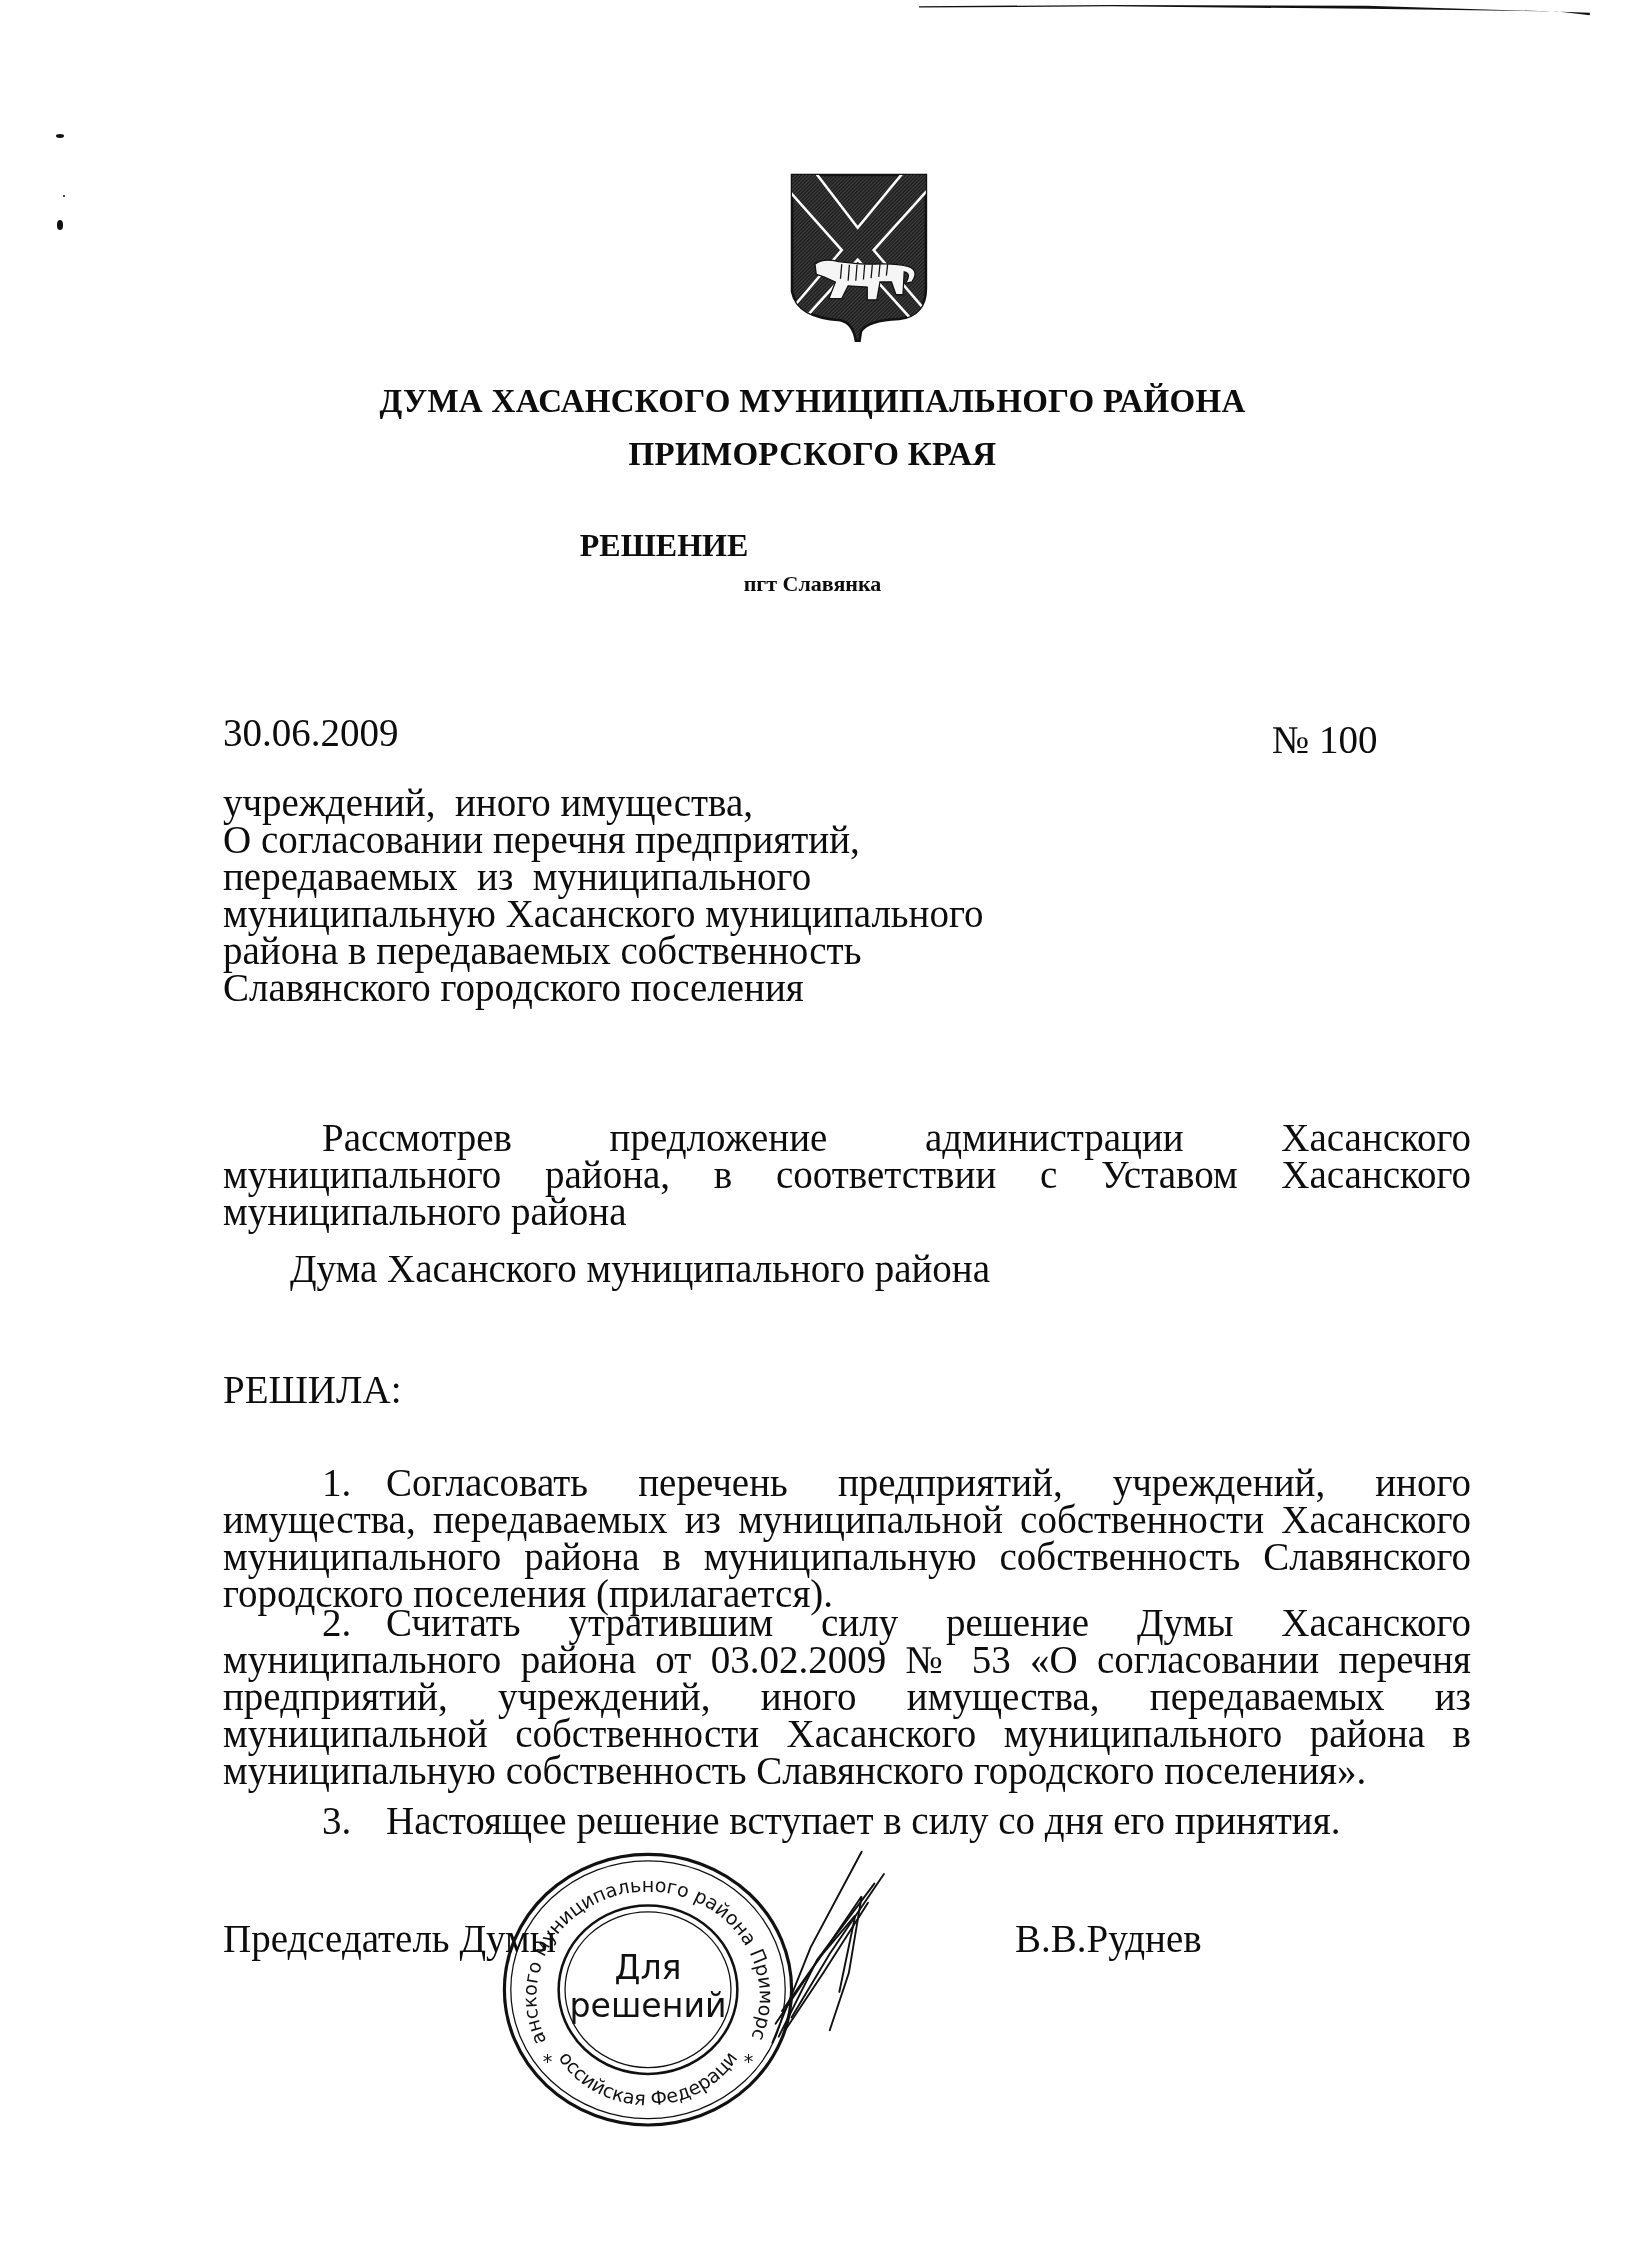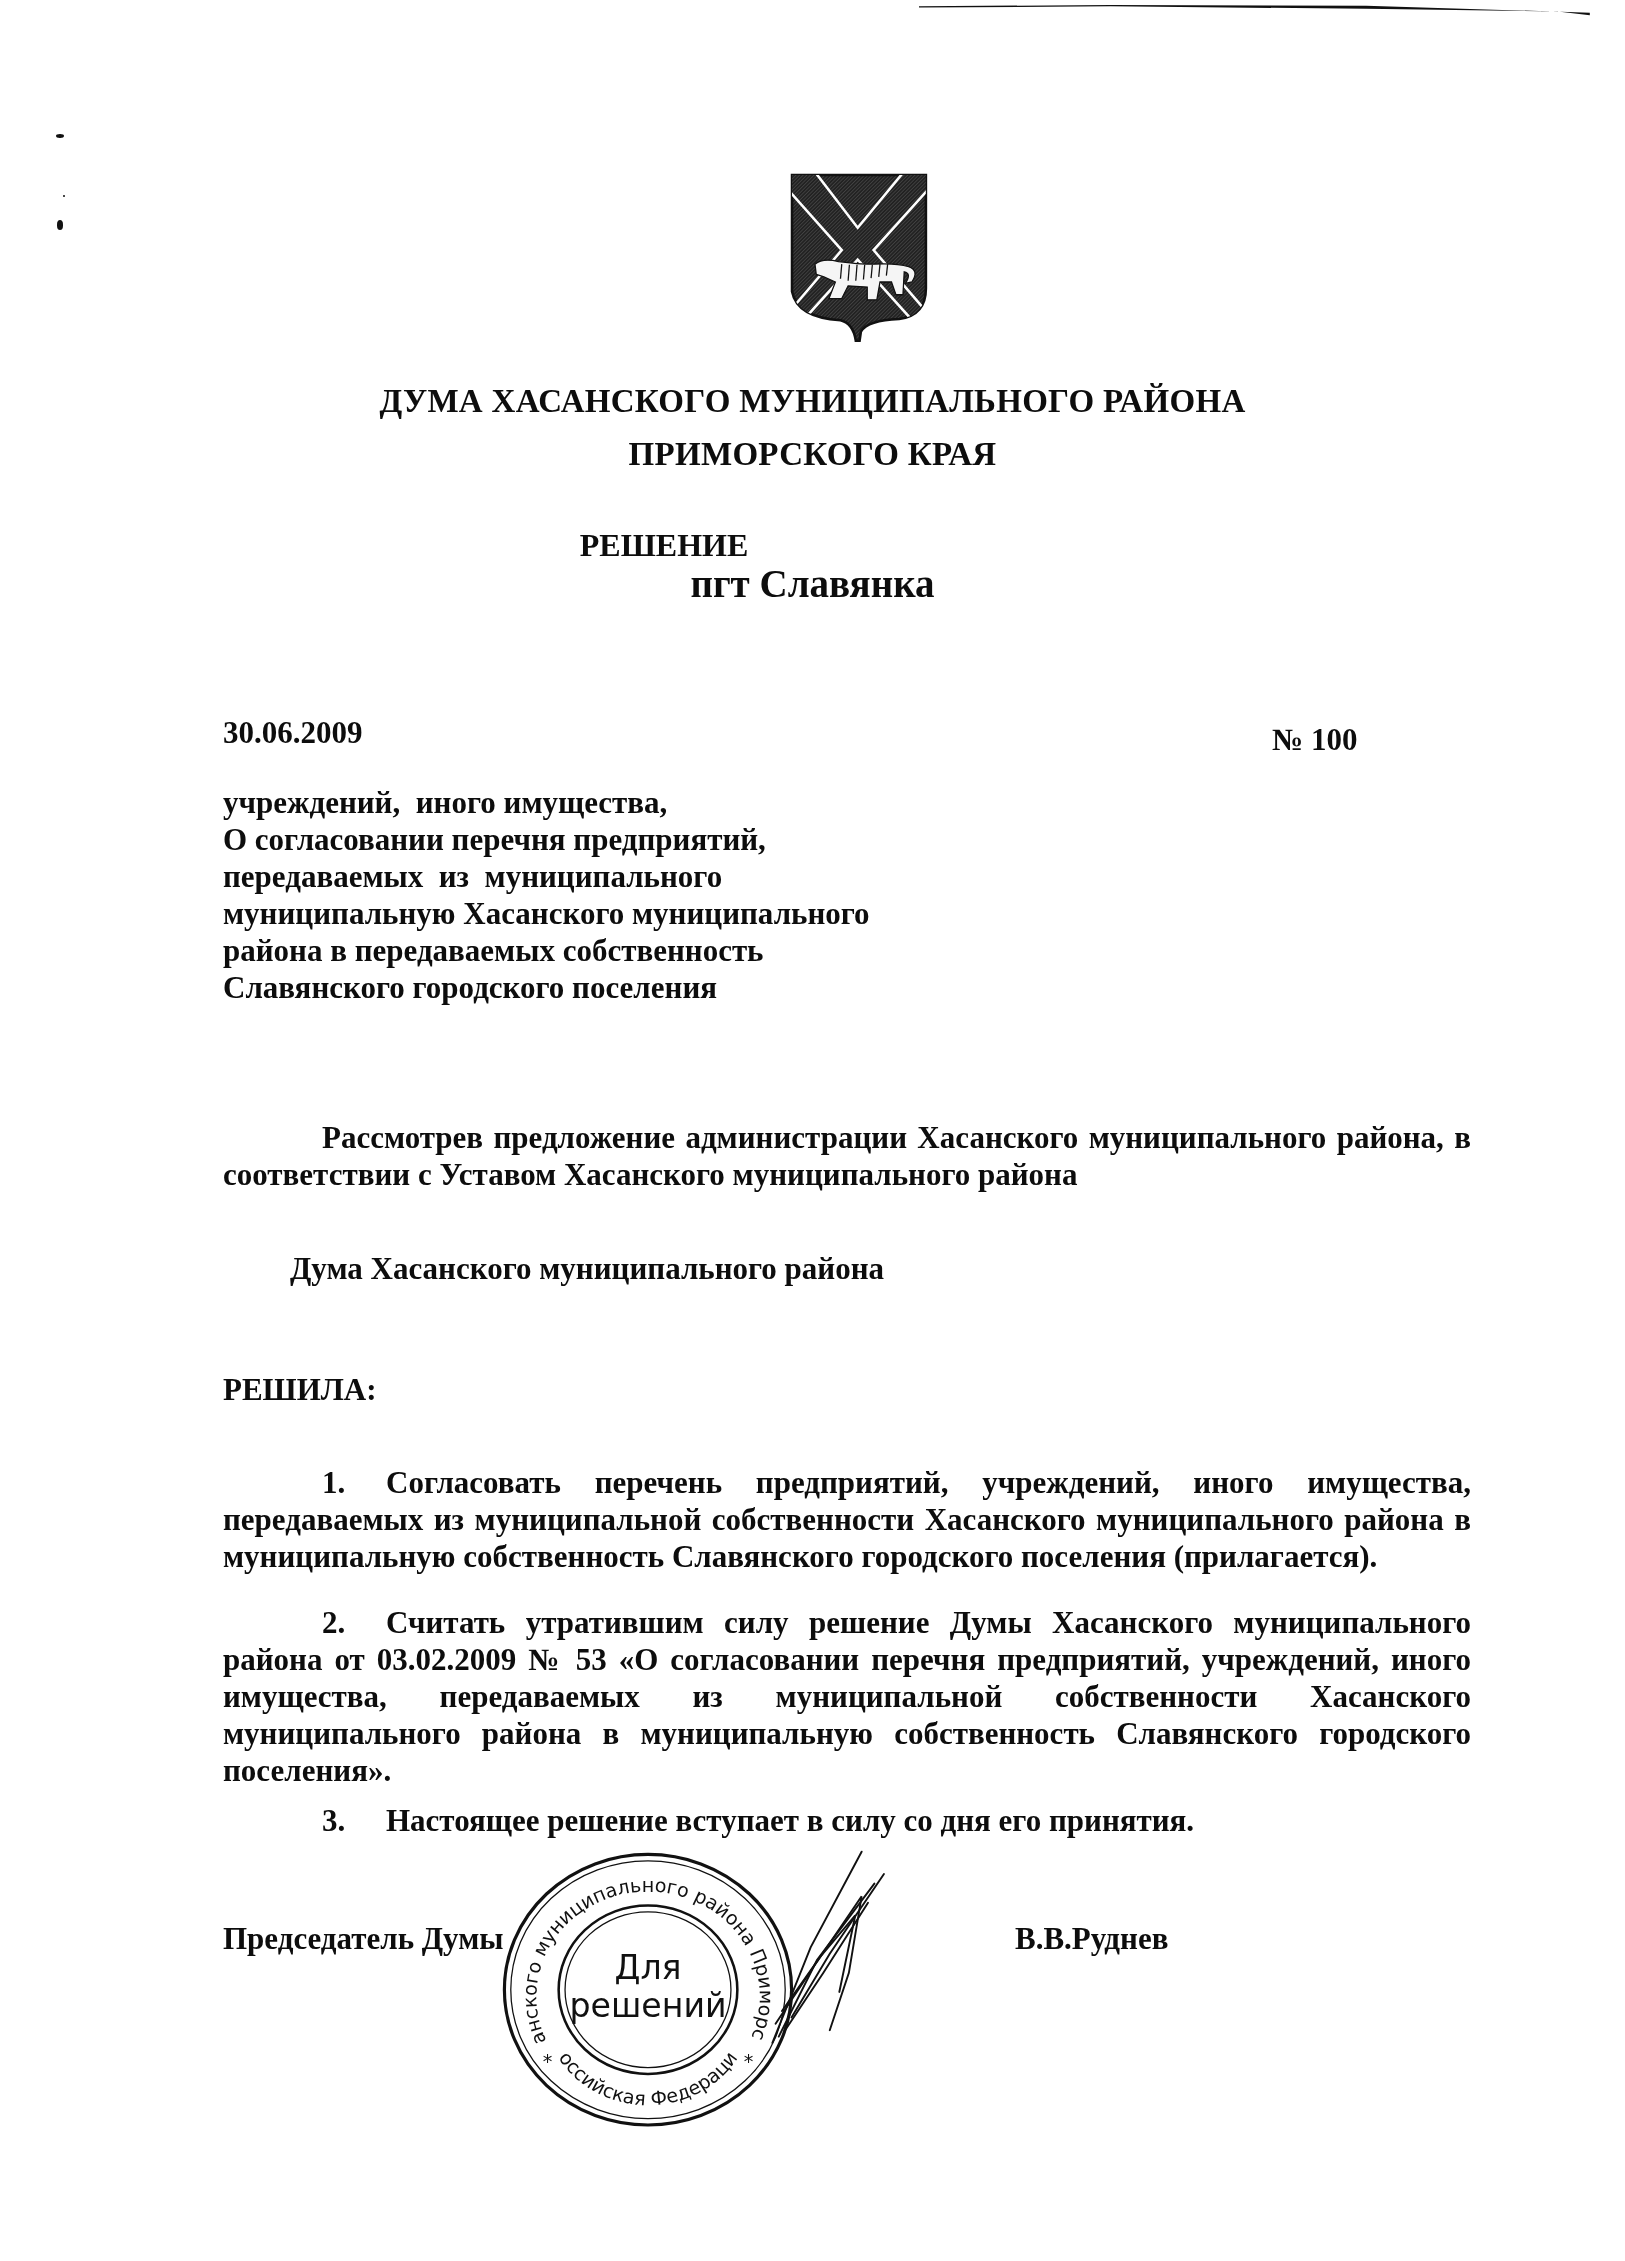--- a/index.html
+++ b/index.html
@@ -6,22 +6,22 @@
   body { width:1625px; height:2261px; position:relative; overflow:hidden;
          font-family:"Liberation Serif", "DejaVu Serif", serif; color:#0d0d0d; }
   .abs { position:absolute; }
   .scan-line { left:919px; top:5.1px; width:674px; height:11.5px; }
   .speck { background:#111; border-radius:50%; }
   .crest { left:778px; top:167px; width:153px; height:179px; }
   .title { left:0; width:1625px; text-align:center; font-weight:bold; font-size:33px; line-height:37px; letter-spacing:0.3px; }
   .title1 { top:383px; }
   .title2 { top:436px; }
   .doc-type { top:527px; left:0; width:1328px; text-align:center; font-weight:bold; font-size:32px; line-height:37px; }
-  .place { top:565px; left:0; width:1625px; text-align:center; font-weight:bold; font-size:39px; line-height:37px; }
-  .body-text { font-size:31px; line-height:37px;font-weight:bold; }
+  .place { top:565px; left:0; width:1625px; text-align:center; font-weight:bold; font-size:22px; line-height:37px; }
+  .body-text { font-size:39px; line-height:37px; }
   .date { left:223px; top:714px; }
   .number { left:1272px; top:721px; }
   .subject { left:223px; top:784px; width:702px; }
   .subject div { white-space:pre; }
   .para { left:223px; width:1248px; text-align:justify; text-align-last:left; }
   .para .indent { display:inline-block; width:99px; }
   .preamble { top:1119px; }
   .duma-line { left:290px; top:1250px; }
   .decided { left:223px; top:1371px; }
   .item1 { top:1464px; }

